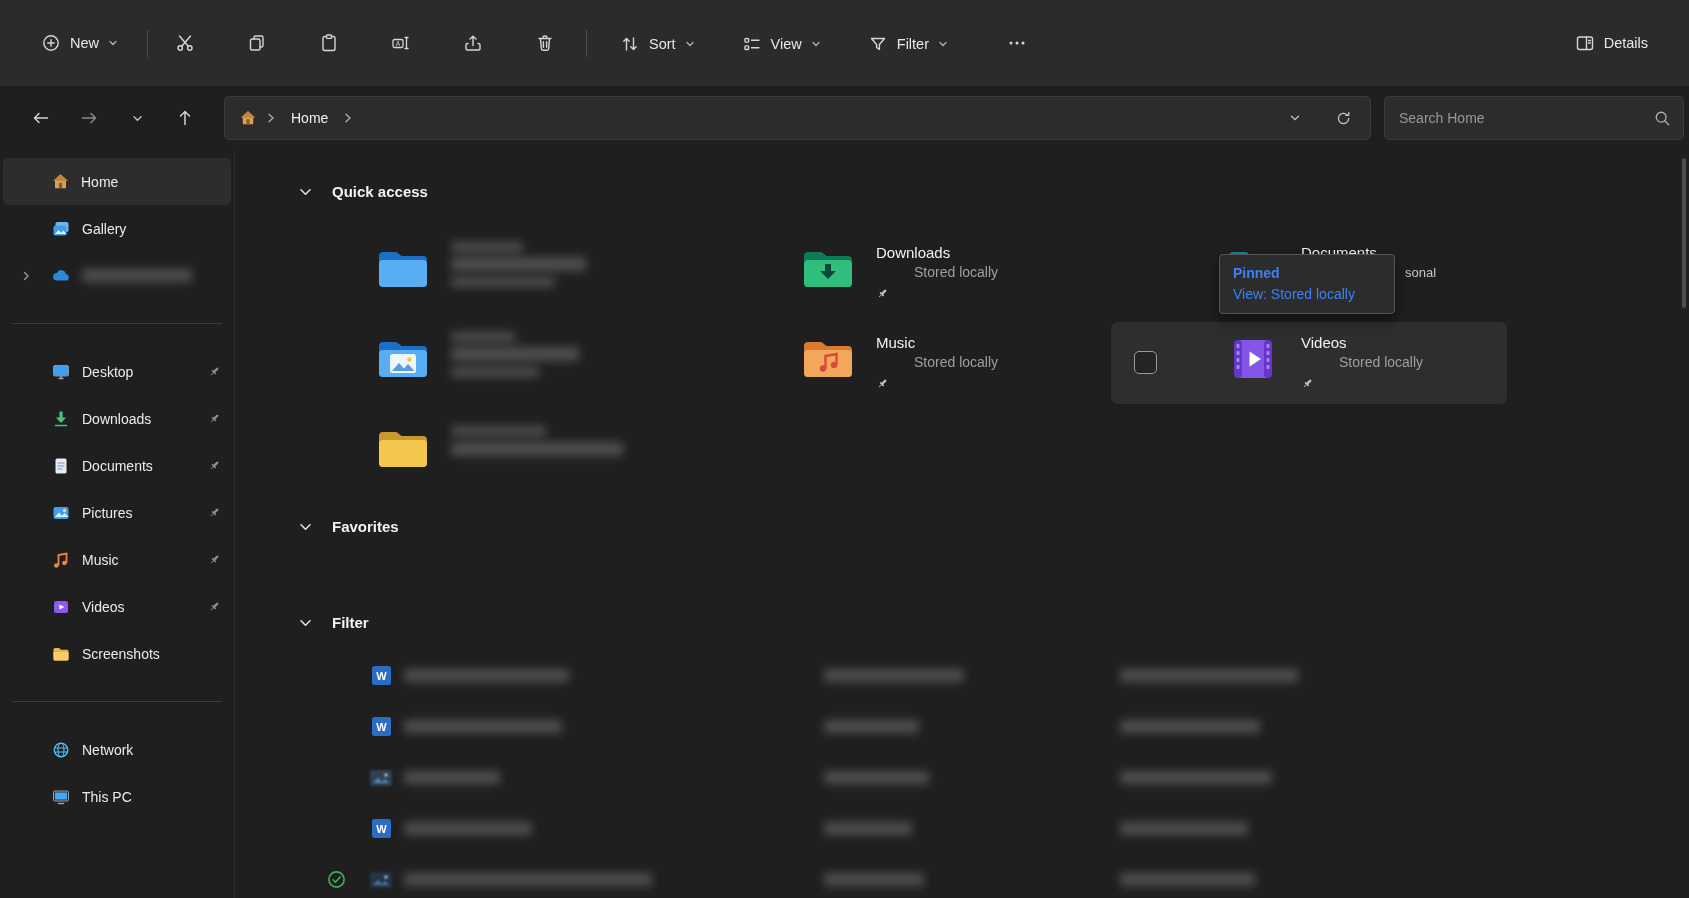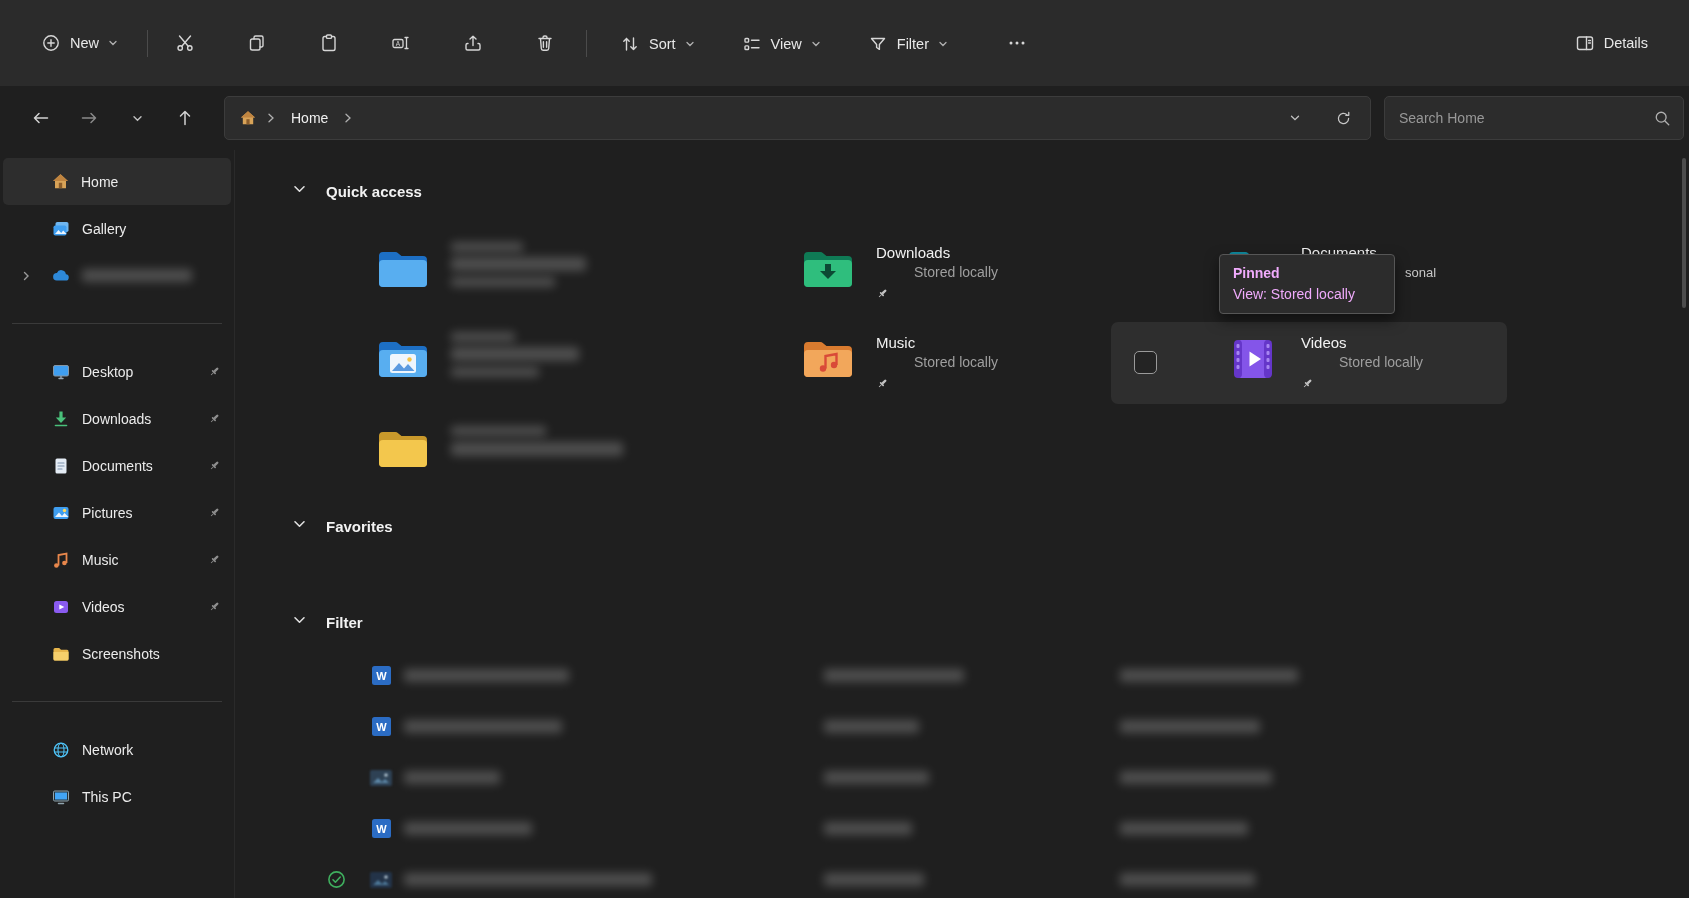--- a/index.html
+++ b/index.html
@@ -39,21 +39,21 @@
   .side-item { height:47px; display:flex; align-items:center; gap:11px; padding-left:48px; margin:0 3px;
                border-radius:5px; position:relative; cursor:pointer; font-size:14px; color:#ececec; }
   .side-item.selected { background:#2d2d2d; }
   .side-item .pin { position:absolute; right:10px; top:17px; }
   .side-item .expander { position:absolute; left:20px; top:19px; }
   .side-sep { height:1px; background:#3a3a3a; margin:24px 12px; }
   .side-blur { width:110px; height:13px; position:relative; }
 
   
   .content { flex:1; position:relative; overflow:hidden; }
-  .sec-header { position:absolute; left:58px; display:flex; align-items:flex-start; gap:20px; cursor:pointer; }
+  .sec-header { position:absolute; left:64px; display:flex; align-items:center; gap:20px; cursor:pointer; }
   .sec-title { font-weight:700; font-size:15px; color:#f2f2f2; }
   .qa-header { top:33px; }
   .fav-header { top:368px; }
   .recent-header { top:464px; }
   .fav-empty { position:absolute; left:91px; top:408px; font-size:15px; color:#9c9c9c; }
 
   .tiles { position:absolute; left:26px; top:82px; display:grid; grid-template-columns:repeat(3,396px);
            column-gap:29px; row-gap:8px; }
   .tile { width:396px; height:82px; position:relative; border-radius:7px; cursor:pointer; }
   .tile.hovered { background:#2e2e2e; }
@@ -63,21 +63,21 @@
   .t-sub { font-size:14px; color:#9f9f9f; line-height:18px;margin-left:38px; }
   .t-pin { position:absolute; left:190px; top:55px; }
   .t-subfrag { position:absolute; left:294px; top:33px; font-size:13px; color:#c7c7c7; }
   .checkbox { position:absolute; left:23px; top:29px; width:23px; height:23px; border:1.5px solid #9a9a9a;
               border-radius:5px; background:rgba(25,25,25,.5); cursor:pointer; }
 
   .blur { position:absolute; background:#969696; opacity:.4; filter:blur(5px); border-radius:3px; }
   .side-blur .blur { left:0; top:0; width:110px; height:13px; }
 
   .tooltip { position:absolute; left:984px; top:104px; min-width:176px; background:#2c2c2c; border:1px solid #565656;
-             border-radius:4px; padding:8px 13px; font-size:14px; line-height:21px; color:#f0abfc;
+             border-radius:4px; padding:8px 13px; font-size:14px; line-height:21px; color:#3b82f6;
              box-shadow:0 6px 14px rgba(0,0,0,.5); z-index:20; }
   .tt-title { font-weight:700; }
 
   .recent-list { position:absolute; left:0; top:500px; right:0; }
   .recent-row { height:51px; position:relative; cursor:pointer; border-radius:5px; }
   .r-icon { position:absolute; left:137px; top:16px; }
   .r-thumb { position:absolute; left:135px; top:18px; filter:blur(1px); }
   .r-check { position:absolute; left:92px; top:16px; }
   .recent-row .blur { top:19px; height:13px; }
 

